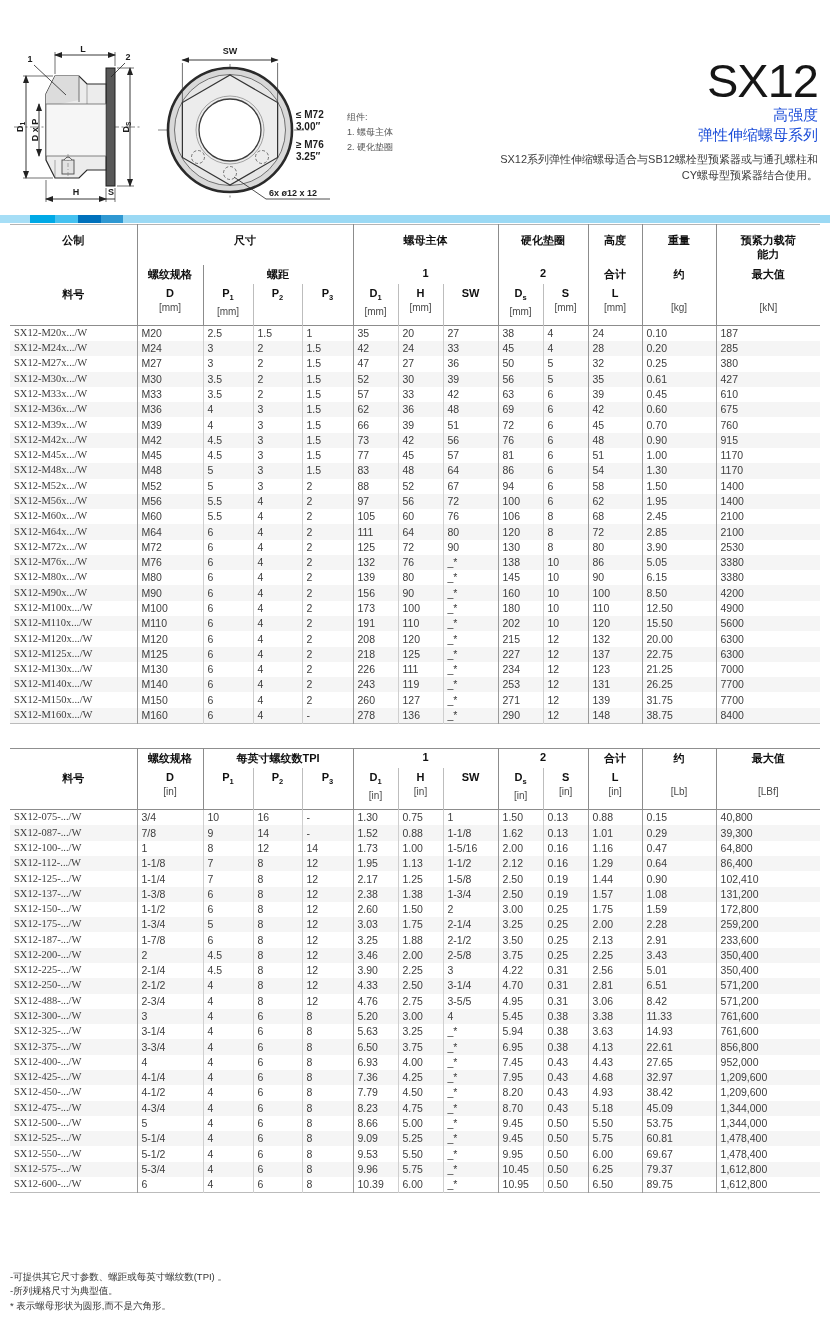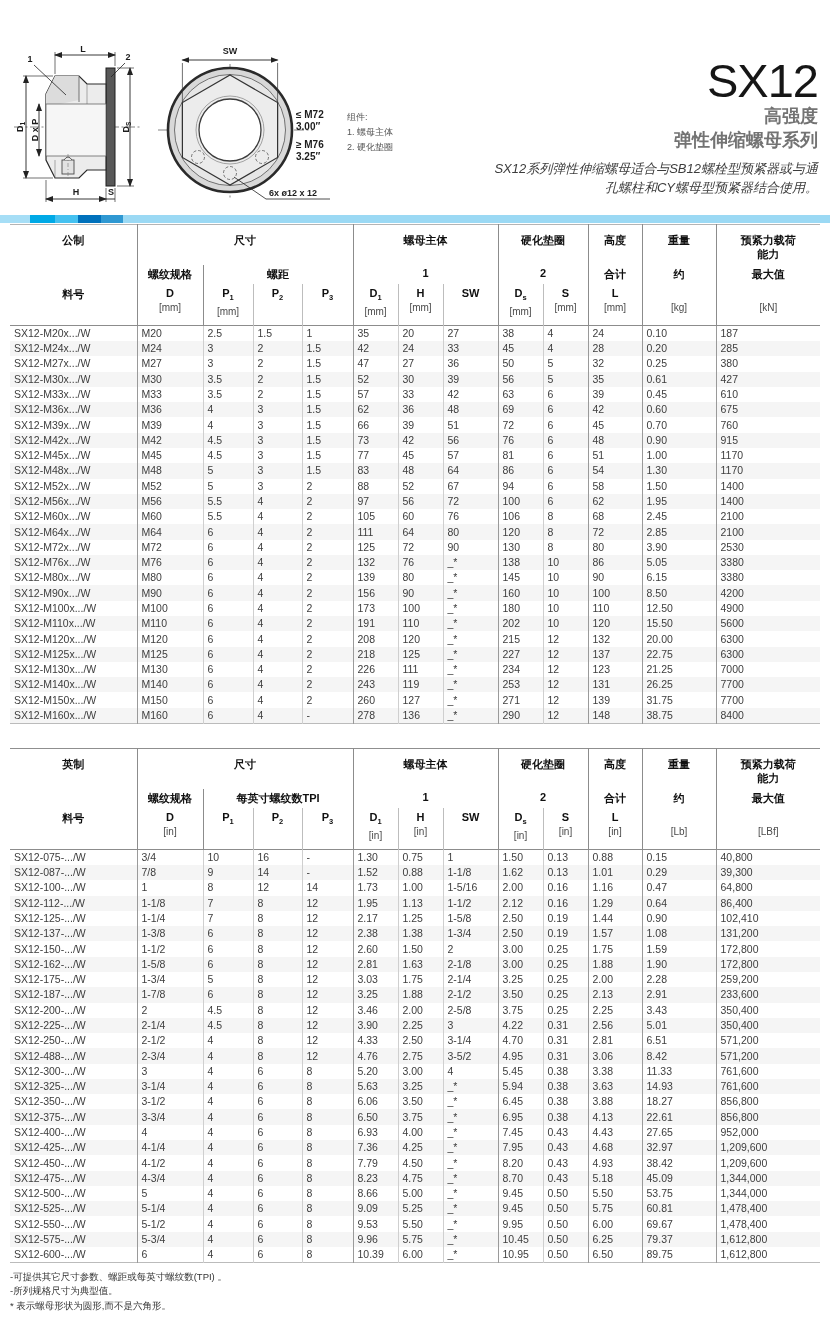--- a/index.html
+++ b/index.html
@@ -3,22 +3,22 @@
 <meta charset="utf-8">
 <style>
   * { margin:0; padding:0; box-sizing:border-box; }
   html,body { background:#fff; }
   body { font-family:"Liberation Sans","DejaVu Sans",sans-serif; color:#222; }
   .page { position:relative; width:830px; height:1318px; background:#fff; overflow:hidden; }
 
   
   .titleblock { position:absolute; top:56px; right:12px; text-align:right; }
   .title-main { font-size:47px; font-weight:400; letter-spacing:-1px; color:#161616; line-height:1.05; }
-  .title-sub  { font-size:18px; font-weight:700; color:#737373; line-height:1.32; }
-  .title-desc { font-size:13px; color:#3c3c3c; line-height:1.5; margin-top:6px; width:330px; margin-left:auto;font-style:italic; }
+  .title-sub  { font-size:15px; font-weight:400; color:#1d4ed8; line-height:1.32; }
+  .title-desc { font-size:11px; color:#3c3c3c; line-height:1.5; margin-top:6px; width:330px; margin-left:auto; }
 
   
   .band { position:absolute; top:215px; left:0; width:830px; height:8px; display:flex; }
   .band div { height:8px; }
 
   
   .drawing { position:absolute; top:42px; left:8px; }
   .legend { position:absolute; left:347px; top:110px; font-size:9px; color:#555; line-height:1.65; }
 
   
@@ -35,21 +35,21 @@
   tr.r3 th { padding-bottom:7px; }
   th.num { text-align:center; }
   th.g, td.g { border-left:1px solid #8c8c8c; }
   th.l { border-left:1px solid #bdbdbd; }
   tr.r3 { border-bottom:1px solid #8c8c8c; }
   .cl { font-size:11px; min-height:13px; line-height:13px; }
   .cl sub { font-size:7.5px; }
   .cu { font-weight:normal; font-size:10px; color:#4a4a4a; margin-top:2px; min-height:12px; line-height:12px; }
 
   tbody td { font-size:10.5px; color:#3d3d3d; padding:1.2px 4px; line-height:12.9px; border-left:1px solid #cfcfcf; white-space:nowrap; overflow:hidden; }
-  tbody td:first-child { border-left:none; }
+  tbody td:first-child { border-left:none;font-family:Liberation Serif, serif; }
   tbody td.g { border-left:1px solid #9a9a9a; }
   tbody tr:nth-child(even) { background:#f5f5f5; }
   tbody tr:last-child { border-bottom:1px solid #bbb; }
 
   
   .notes { position:absolute; left:10px; top:1270px; font-size:9.5px; color:#333; line-height:1.5; }
 
   
   svg text { font-family:"Liberation Sans","DejaVu Sans",sans-serif; fill:#1c1c1c; }
   .dimtxt { font-size:9px; font-weight:bold; }
@@ -676,29 +676,20 @@
         <col style="width:45px">
           <col style="width:45px">
           <col style="width:55px">
           <col style="width:45px">
           <col style="width:45px">
         <col style="width:54px">
           <col style="width:74px">
           <col style="width:104px">
       </colgroup>
       <thead>
-        <tr class="r1">
-          <th>英制</th>
-          <th colspan="4" class="g">尺寸</th>
-          <th colspan="3" class="g">螺母主体</th>
-          <th colspan="2" class="g">硬化垫圈</th>
-          <th class="g">高度</th>
-          <th class="g">重量</th>
-          <th class="g"><span>预紧力载荷</span><br><span>能力</span></th>
-        </tr>
         <tr class="r2">
           <th></th>
           <th class="g">螺纹规格</th>
           <th colspan="3" class="g">每英寸螺纹数TPI</th>
           <th colspan="3" class="g num">1</th>
           <th colspan="2" class="g num">2</th>
           <th class="g">合计</th>
           <th class="g">约</th>
           <th class="g">最大值</th>
         </tr>
@@ -854,35 +845,20 @@
             <td class="g">2.60</td>
             <td>1.50</td>
             <td>2</td>
             <td class="g">3.00</td>
             <td>0.25</td>
             <td class="g">1.75</td>
             <td class="g">1.59</td>
             <td class="g">172,800</td>
           </tr>
           <tr>
-            <td>SX12-162-.../W</td>
-            <td class="g">1-5/8</td>
-            <td>6</td>
-            <td>8</td>
-            <td>12</td>
-            <td class="g">2.81</td>
-            <td>1.63</td>
-            <td>2-1/8</td>
-            <td class="g">3.00</td>
-            <td>0.25</td>
-            <td class="g">1.88</td>
-            <td class="g">1.90</td>
-            <td class="g">172,800</td>
-          </tr>
-          <tr>
             <td>SX12-175-.../W</td>
             <td class="g">1-3/4</td>
             <td>5</td>
             <td>8</td>
             <td>12</td>
             <td class="g">3.03</td>
             <td>1.75</td>
             <td>2-1/4</td>
             <td class="g">3.25</td>
             <td>0.25</td>
@@ -951,21 +927,21 @@
             <td class="g">571,200</td>
           </tr>
           <tr>
             <td>SX12-488-.../W</td>
             <td class="g">2-3/4</td>
             <td>4</td>
             <td>8</td>
             <td>12</td>
             <td class="g">4.76</td>
             <td>2.75</td>
-            <td>3-5/2</td>
+            <td>3-5/5</td>
             <td class="g">4.95</td>
             <td>0.31</td>
             <td class="g">3.06</td>
             <td class="g">8.42</td>
             <td class="g">571,200</td>
           </tr>
           <tr>
             <td>SX12-300-.../W</td>
             <td class="g">3</td>
             <td>4</td>
@@ -989,35 +965,20 @@
             <td class="g">5.63</td>
             <td>3.25</td>
             <td>_*</td>
             <td class="g">5.94</td>
             <td>0.38</td>
             <td class="g">3.63</td>
             <td class="g">14.93</td>
             <td class="g">761,600</td>
           </tr>
           <tr>
-            <td>SX12-350-.../W</td>
-            <td class="g">3-1/2</td>
-            <td>4</td>
-            <td>6</td>
-            <td>8</td>
-            <td class="g">6.06</td>
-            <td>3.50</td>
-            <td>_*</td>
-            <td class="g">6.45</td>
-            <td>0.38</td>
-            <td class="g">3.88</td>
-            <td class="g">18.27</td>
-            <td class="g">856,800</td>
-          </tr>
-          <tr>
             <td>SX12-375-.../W</td>
             <td class="g">3-3/4</td>
             <td>4</td>
             <td>6</td>
             <td>8</td>
             <td class="g">6.50</td>
             <td>3.75</td>
             <td>_*</td>
             <td class="g">6.95</td>
             <td>0.38</td>

